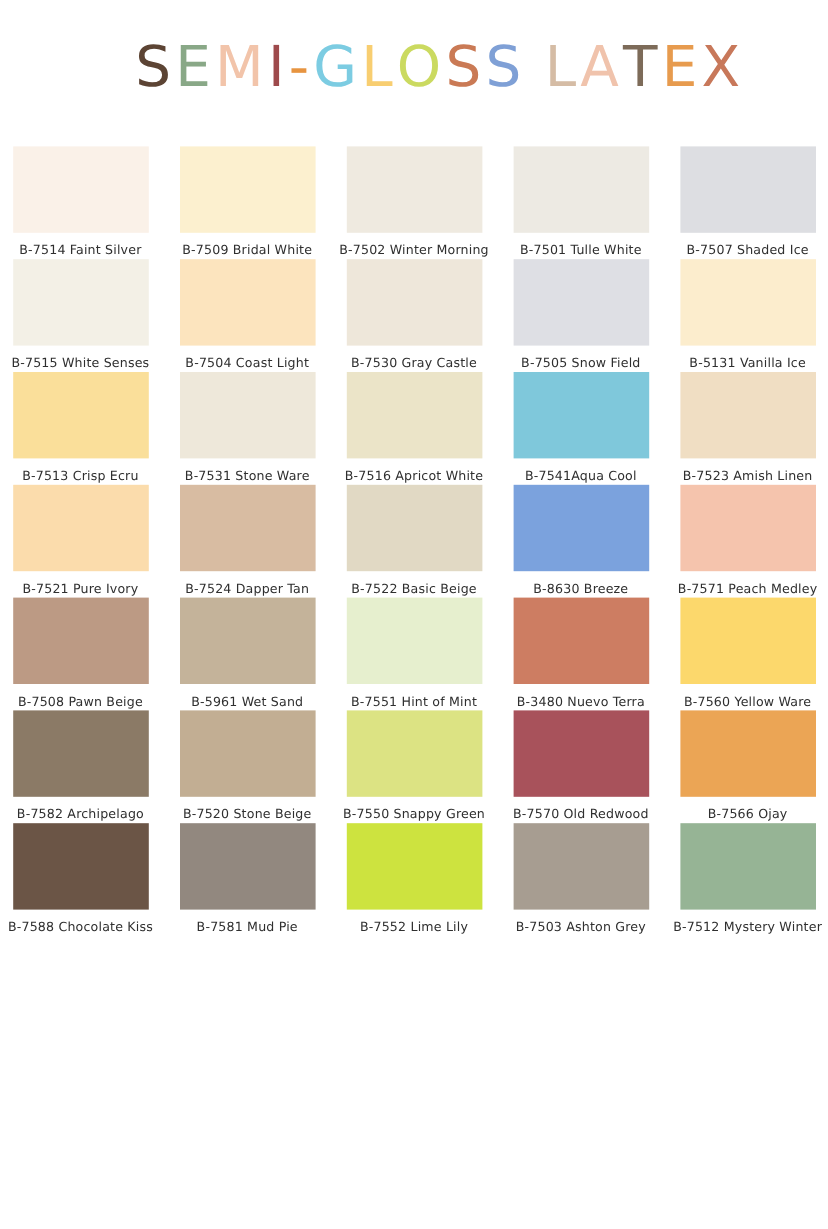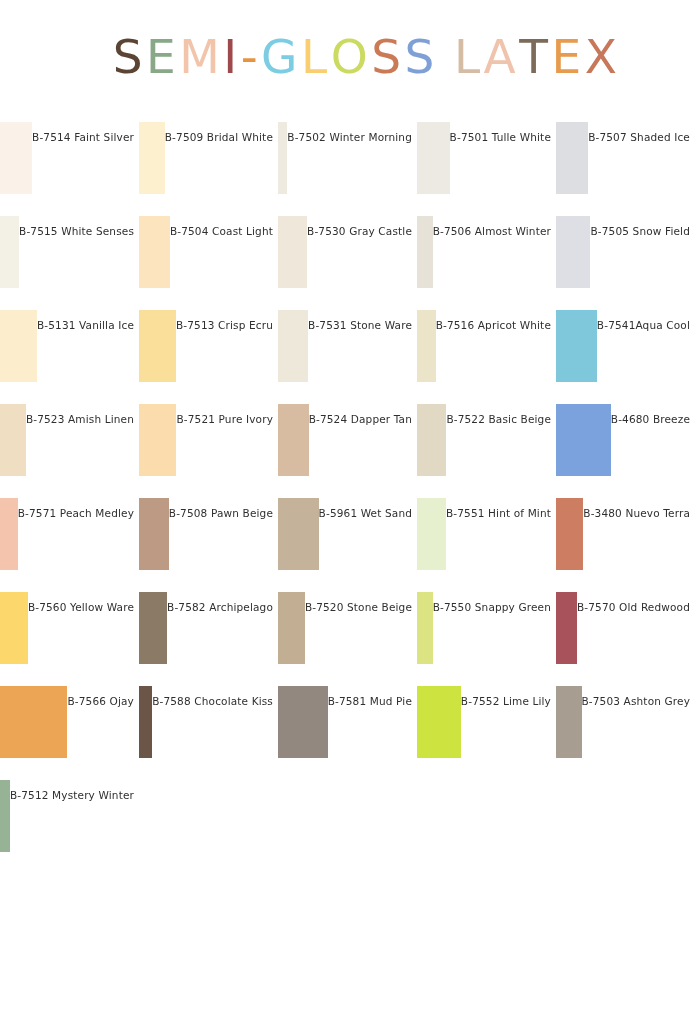--- a/index.html
+++ b/index.html
@@ -52,22 +52,22 @@
     display: grid;
     grid-template-columns: repeat(5, 134px);
     column-gap: 5px;
     row-gap: 0px;
     justify-content: center;
   }
   .cell {
     width: 134px;
     height: 94px;
     display: flex;
-    flex-direction: row;
-    align-items: flex-start;
+    flex-direction: column;
+    align-items: center;
   }
   .cell.empty { visibility: hidden; }
   .chip {
     width: 113px;
     height: 72px;
     border: 0;
     display: block;
   }
   .chip-label {
     margin-top: 10px;
@@ -117,24 +117,20 @@
       </div>
       <div class="cell">
         <div class="chip" style="background: rgb(252, 228, 190);"></div>
         <div class="chip-label">B-7504 Coast Light</div>
       </div>
       <div class="cell">
         <div class="chip" style="background: rgb(238, 231, 218);"></div>
         <div class="chip-label">B-7530 Gray Castle</div>
       </div>
       <div class="cell">
-        <div class="chip" style="background: rgb(230, 226, 215);"></div>
-        <div class="chip-label">B-7506 Almost Winter</div>
-      </div>
-      <div class="cell">
         <div class="chip" style="background: rgb(222, 223, 228);"></div>
         <div class="chip-label">B-7505 Snow Field</div>
       </div>
       <div class="cell">
         <div class="chip" style="background: rgb(252, 237, 205);"></div>
         <div class="chip-label">B-5131 Vanilla Ice</div>
       </div>
       <div class="cell">
         <div class="chip" style="background: rgb(250, 223, 154);"></div>
         <div class="chip-label">B-7513 Crisp Ecru</div>
@@ -162,21 +158,21 @@
       <div class="cell">
         <div class="chip" style="background: rgb(216, 188, 162);"></div>
         <div class="chip-label">B-7524 Dapper Tan</div>
       </div>
       <div class="cell">
         <div class="chip" style="background: rgb(225, 217, 196);"></div>
         <div class="chip-label">B-7522 Basic Beige</div>
       </div>
       <div class="cell">
         <div class="chip" style="background: rgb(123, 162, 221);"></div>
-        <div class="chip-label">B-4680 Breeze</div>
+        <div class="chip-label">B-8630 Breeze</div>
       </div>
       <div class="cell">
         <div class="chip" style="background: rgb(245, 196, 173);"></div>
         <div class="chip-label">B-7571 Peach Medley</div>
       </div>
       <div class="cell">
         <div class="chip" style="background: rgb(188, 154, 132);"></div>
         <div class="chip-label">B-7508 Pawn Beige</div>
       </div>
       <div class="cell">

